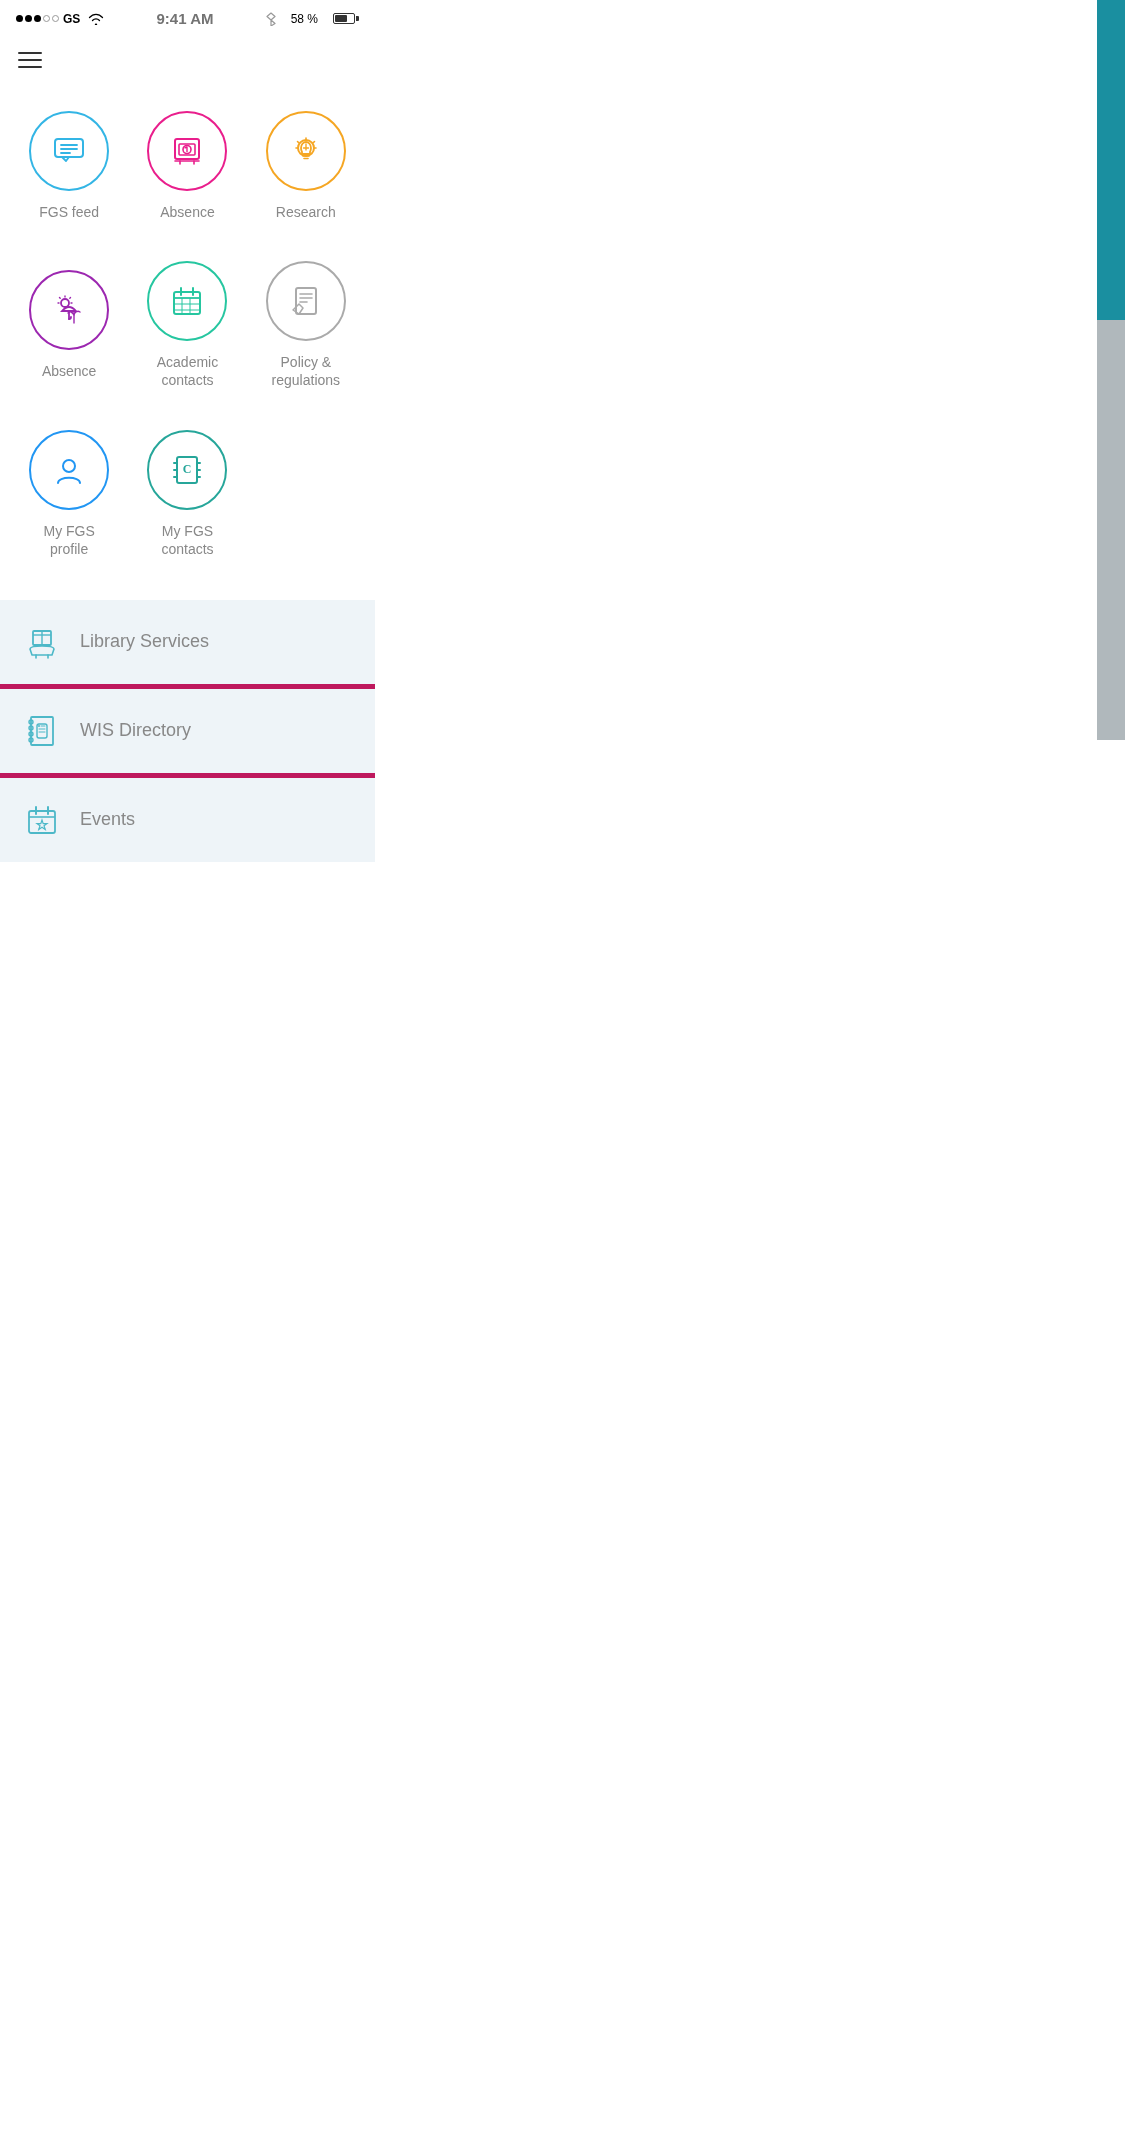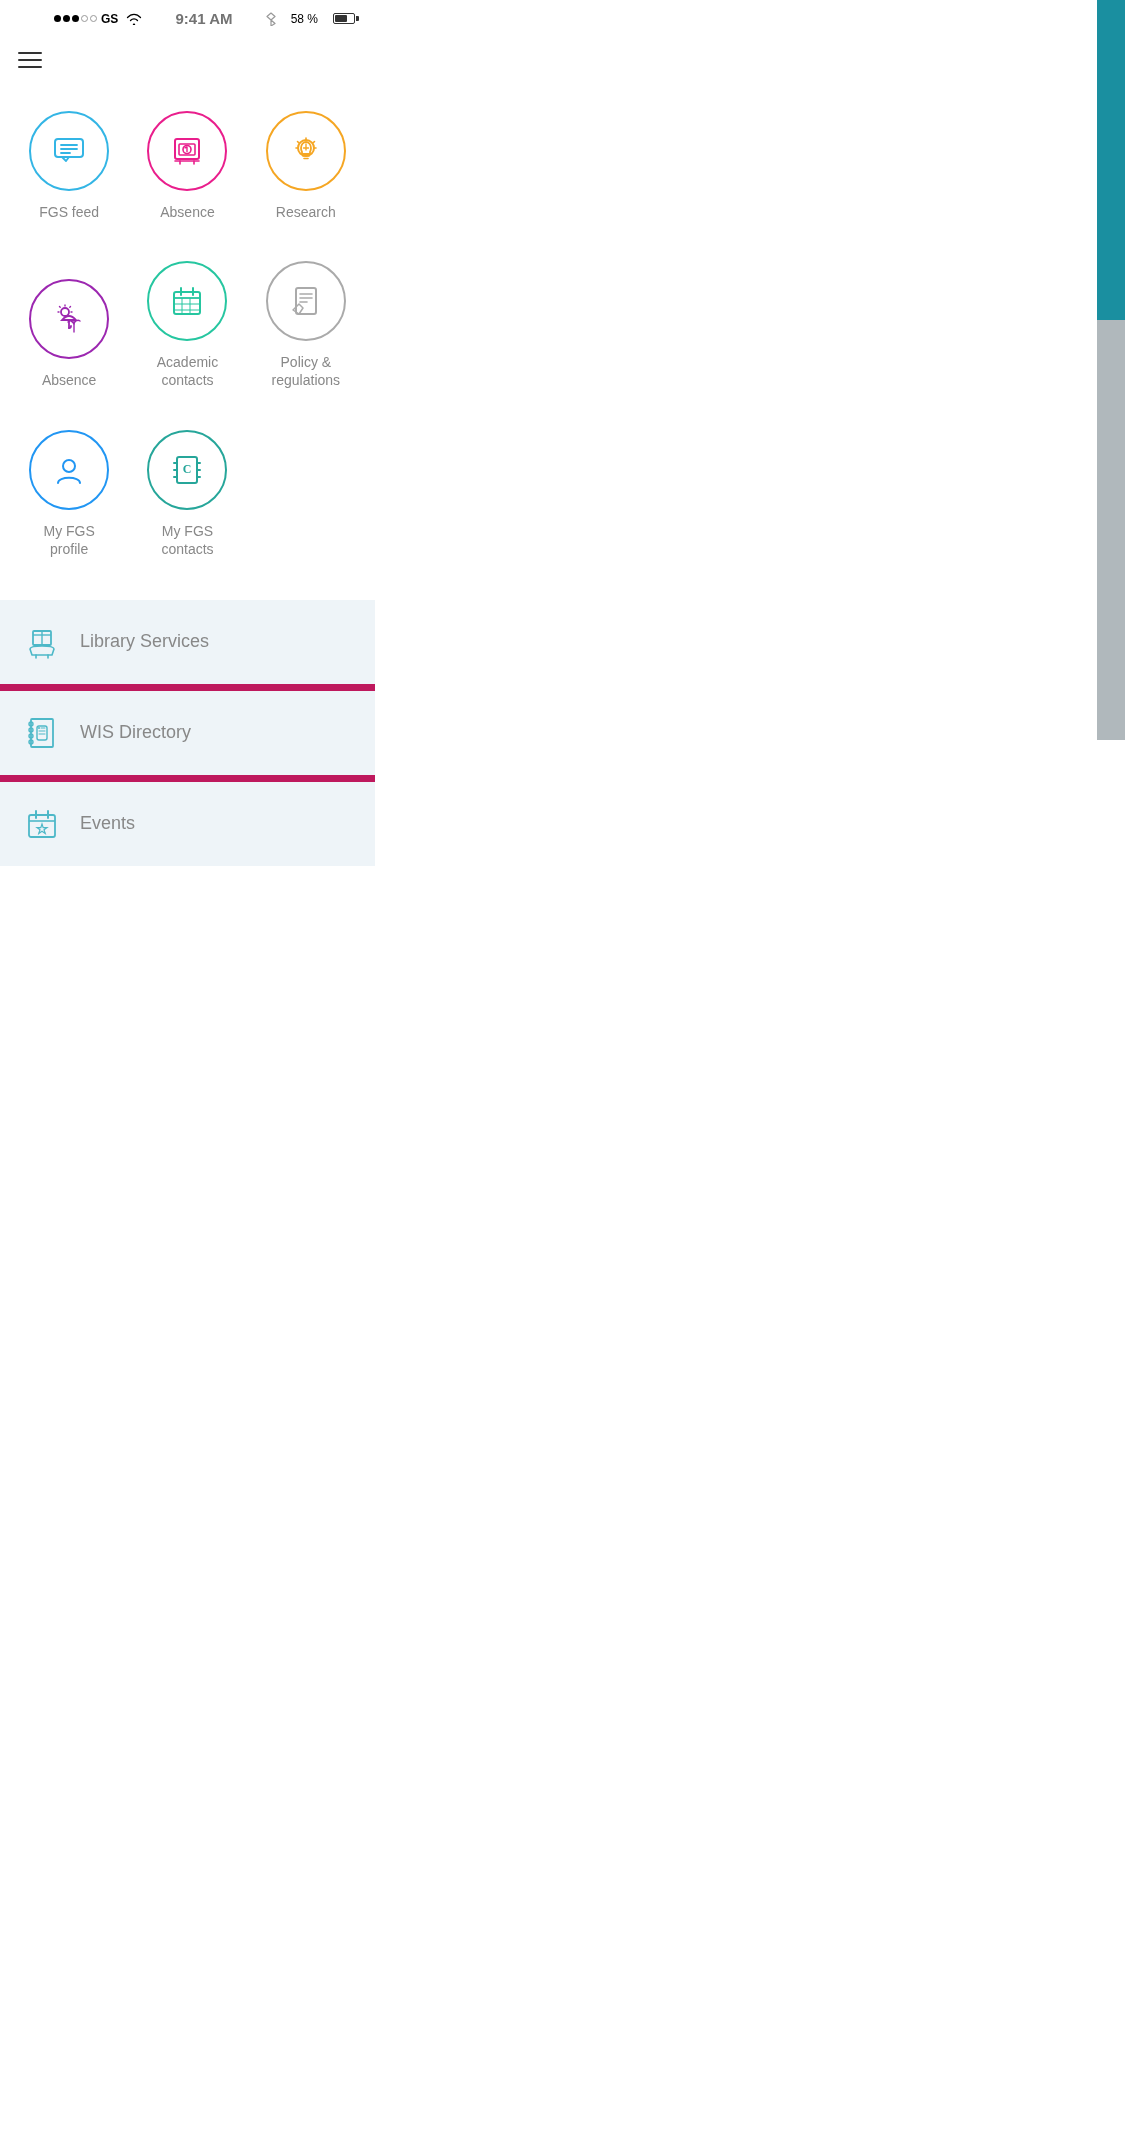--- a/index.html
+++ b/index.html
@@ -13,21 +13,20 @@
       overflow-x: hidden;
     }
 
     
     .status-bar {
       display: flex;
       align-items: center;
       justify-content: space-between;
       padding: 10px 16px 6px 16px;
       background: #fff;
-      margin-left: 38px;
     }
     .status-left {
       display: flex;
       align-items: center;
       gap: 4px;
       font-size: 12px;
       font-weight: 600;
     }
     .signal-dots {
       display: flex; gap: 2px; align-items: center;
@@ -83,21 +82,21 @@
     }
     .grid {
       display: grid;
       grid-template-columns: repeat(3, 1fr);
       gap: 0;
     }
     .grid-item {
       display: flex;
       flex-direction: column;
       align-items: center;
-      justify-content: flex-end;
+      justify-content: center;
       padding: 18px 8px 22px 8px;
       cursor: pointer;
     }
     .icon-circle {
       width: 80px; height: 80px;
       border-radius: 50%;
       border: 2.5px solid;
       display: flex;
       align-items: center;
       justify-content: center;
@@ -117,21 +116,21 @@
 
     
     .list-section {
       background: #eef4f8;
       padding: 0;
     }
     .list-item {
       display: flex;
       align-items: center;
       padding: 20px 20px;
-      border-bottom: 7px solid #be185d;
+      border-bottom: 5px solid #be185d;
       cursor: pointer;
       background: #eef4f8;
       gap: 16px;
     }
     .list-item:last-child {
       border-bottom: none;
     }
     .list-icon {
       width: 44px; height: 44px;
       display: flex; align-items: center; justify-content: center;

